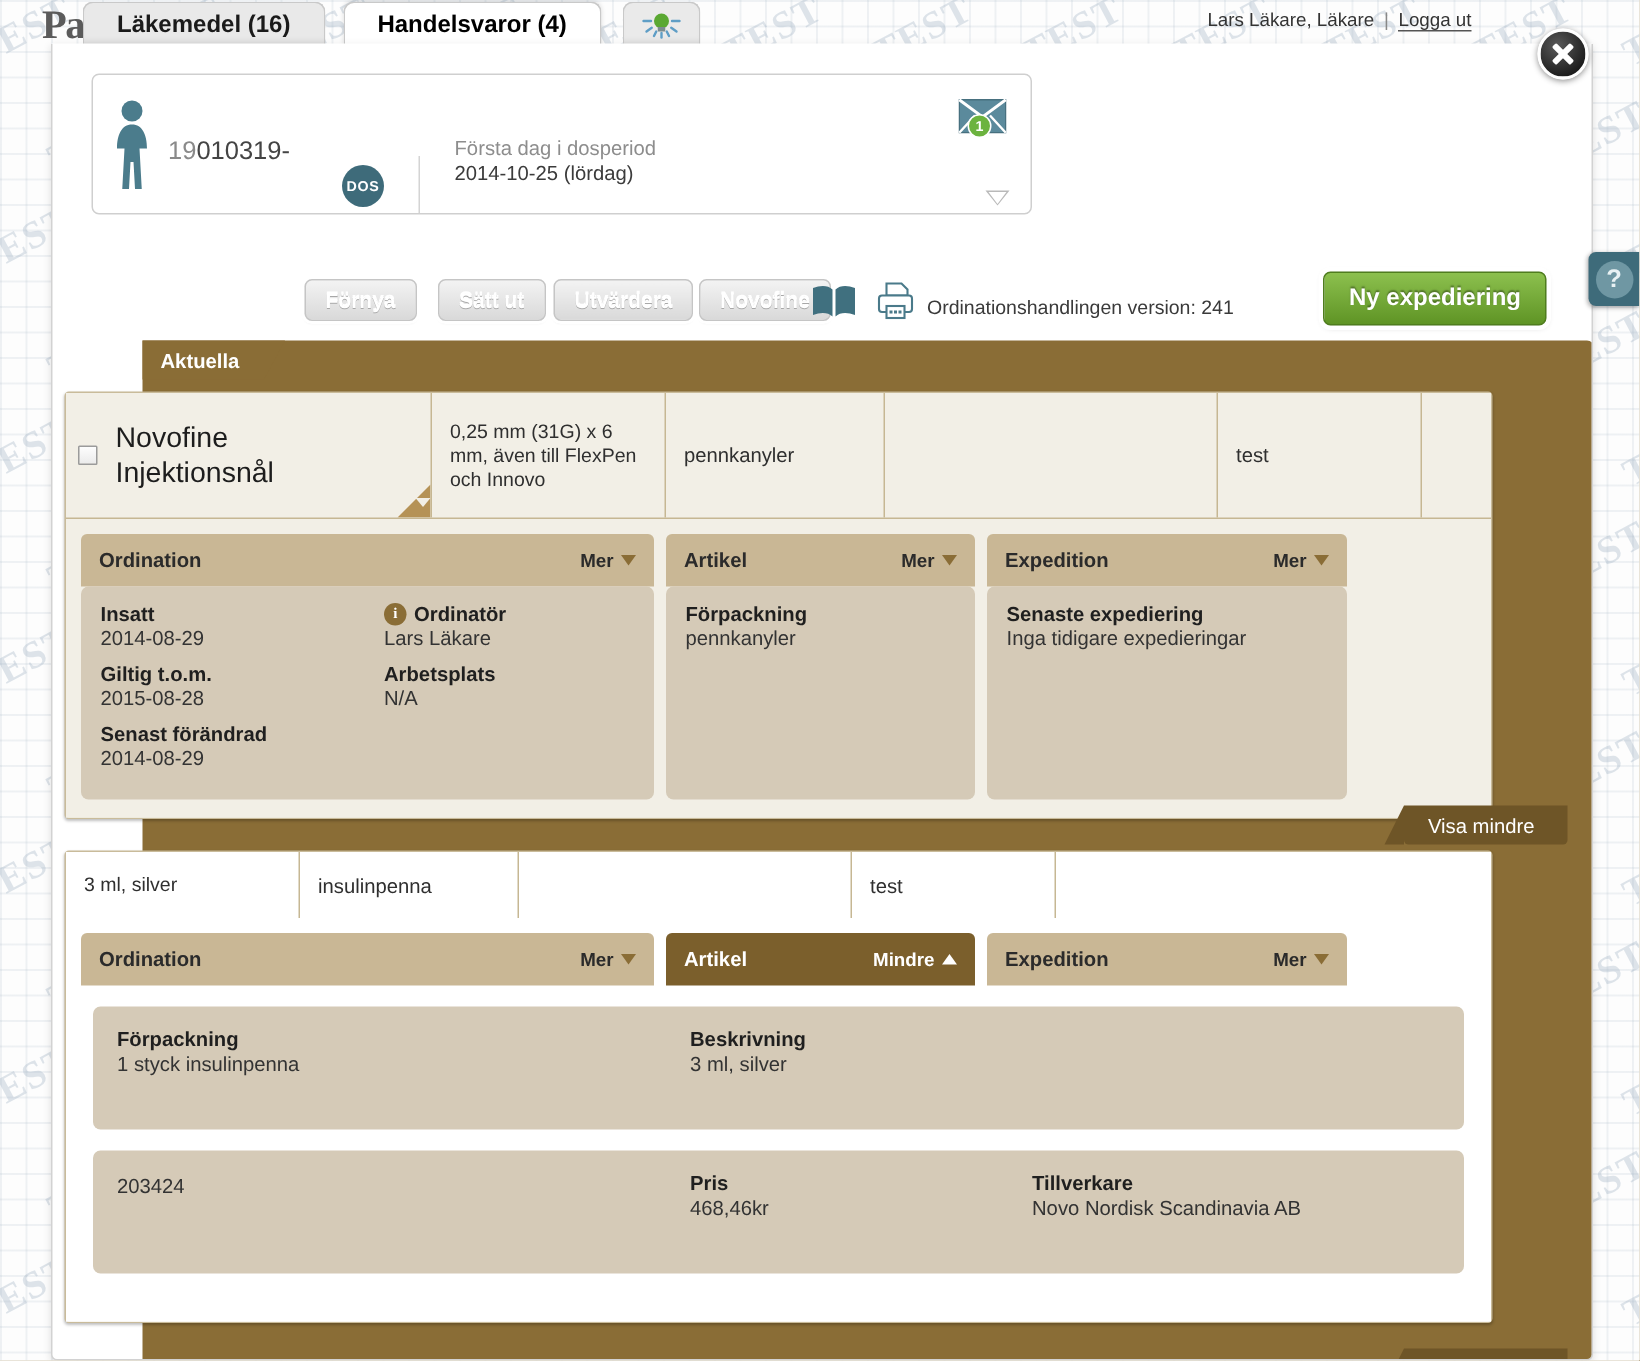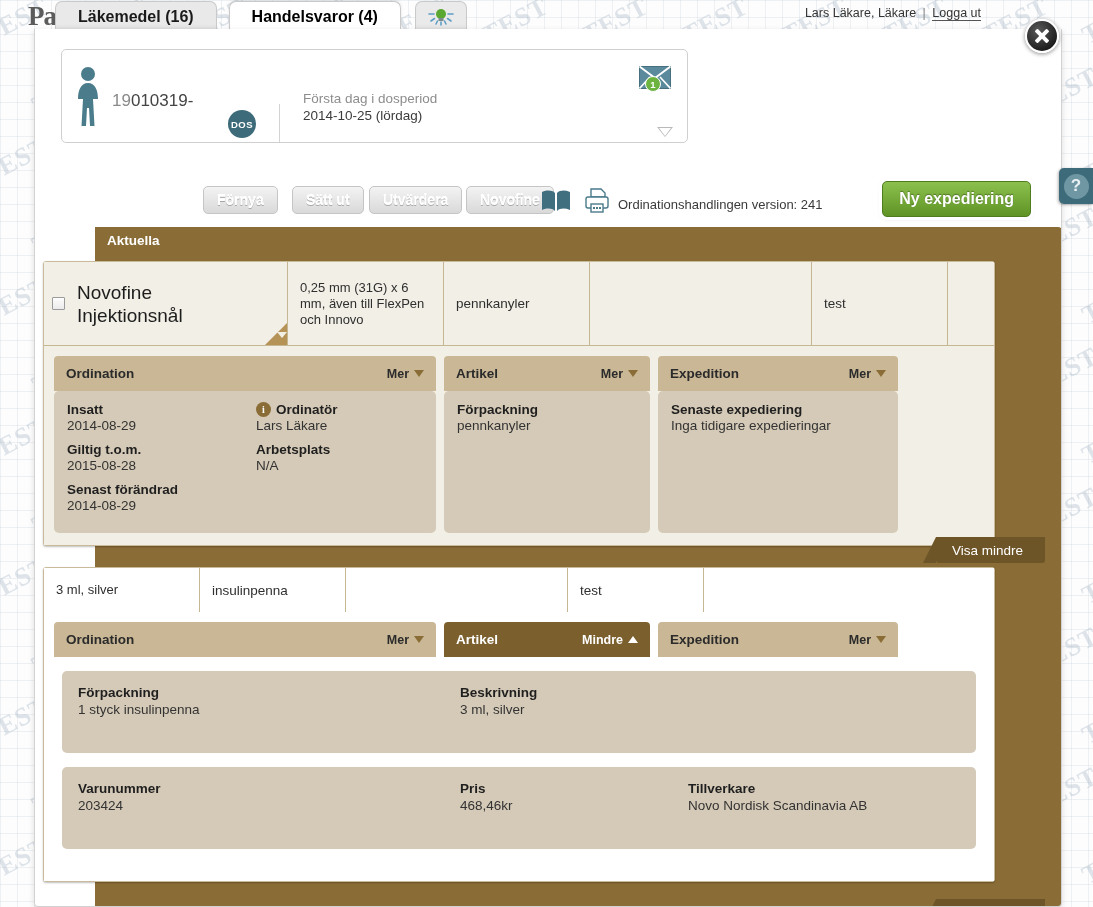--- a/index.html
+++ b/index.html
@@ -890,21 +890,20 @@
               <div class="k">Förpackning</div>
               <div class="v">1 styck insulinpenna</div>
             </div>
             <div class="cell w-c3">
               <div class="k">Beskrivning</div>
               <div class="v">3 ml, silver</div>
             </div>
           </div>
           <div class="wide-panel">
             <div class="cell w-c1">
-              <div class="k">Varunummer</div>
               <div class="v">203424</div>
             </div>
             <div class="cell w-c2">
               <div class="k">Pris</div>
               <div class="v">468,46kr</div>
             </div>
             <div class="cell w-c3">
               <div class="k">Tillverkare</div>
               <div class="v">Novo Nordisk Scandinavia AB</div>
             </div>

